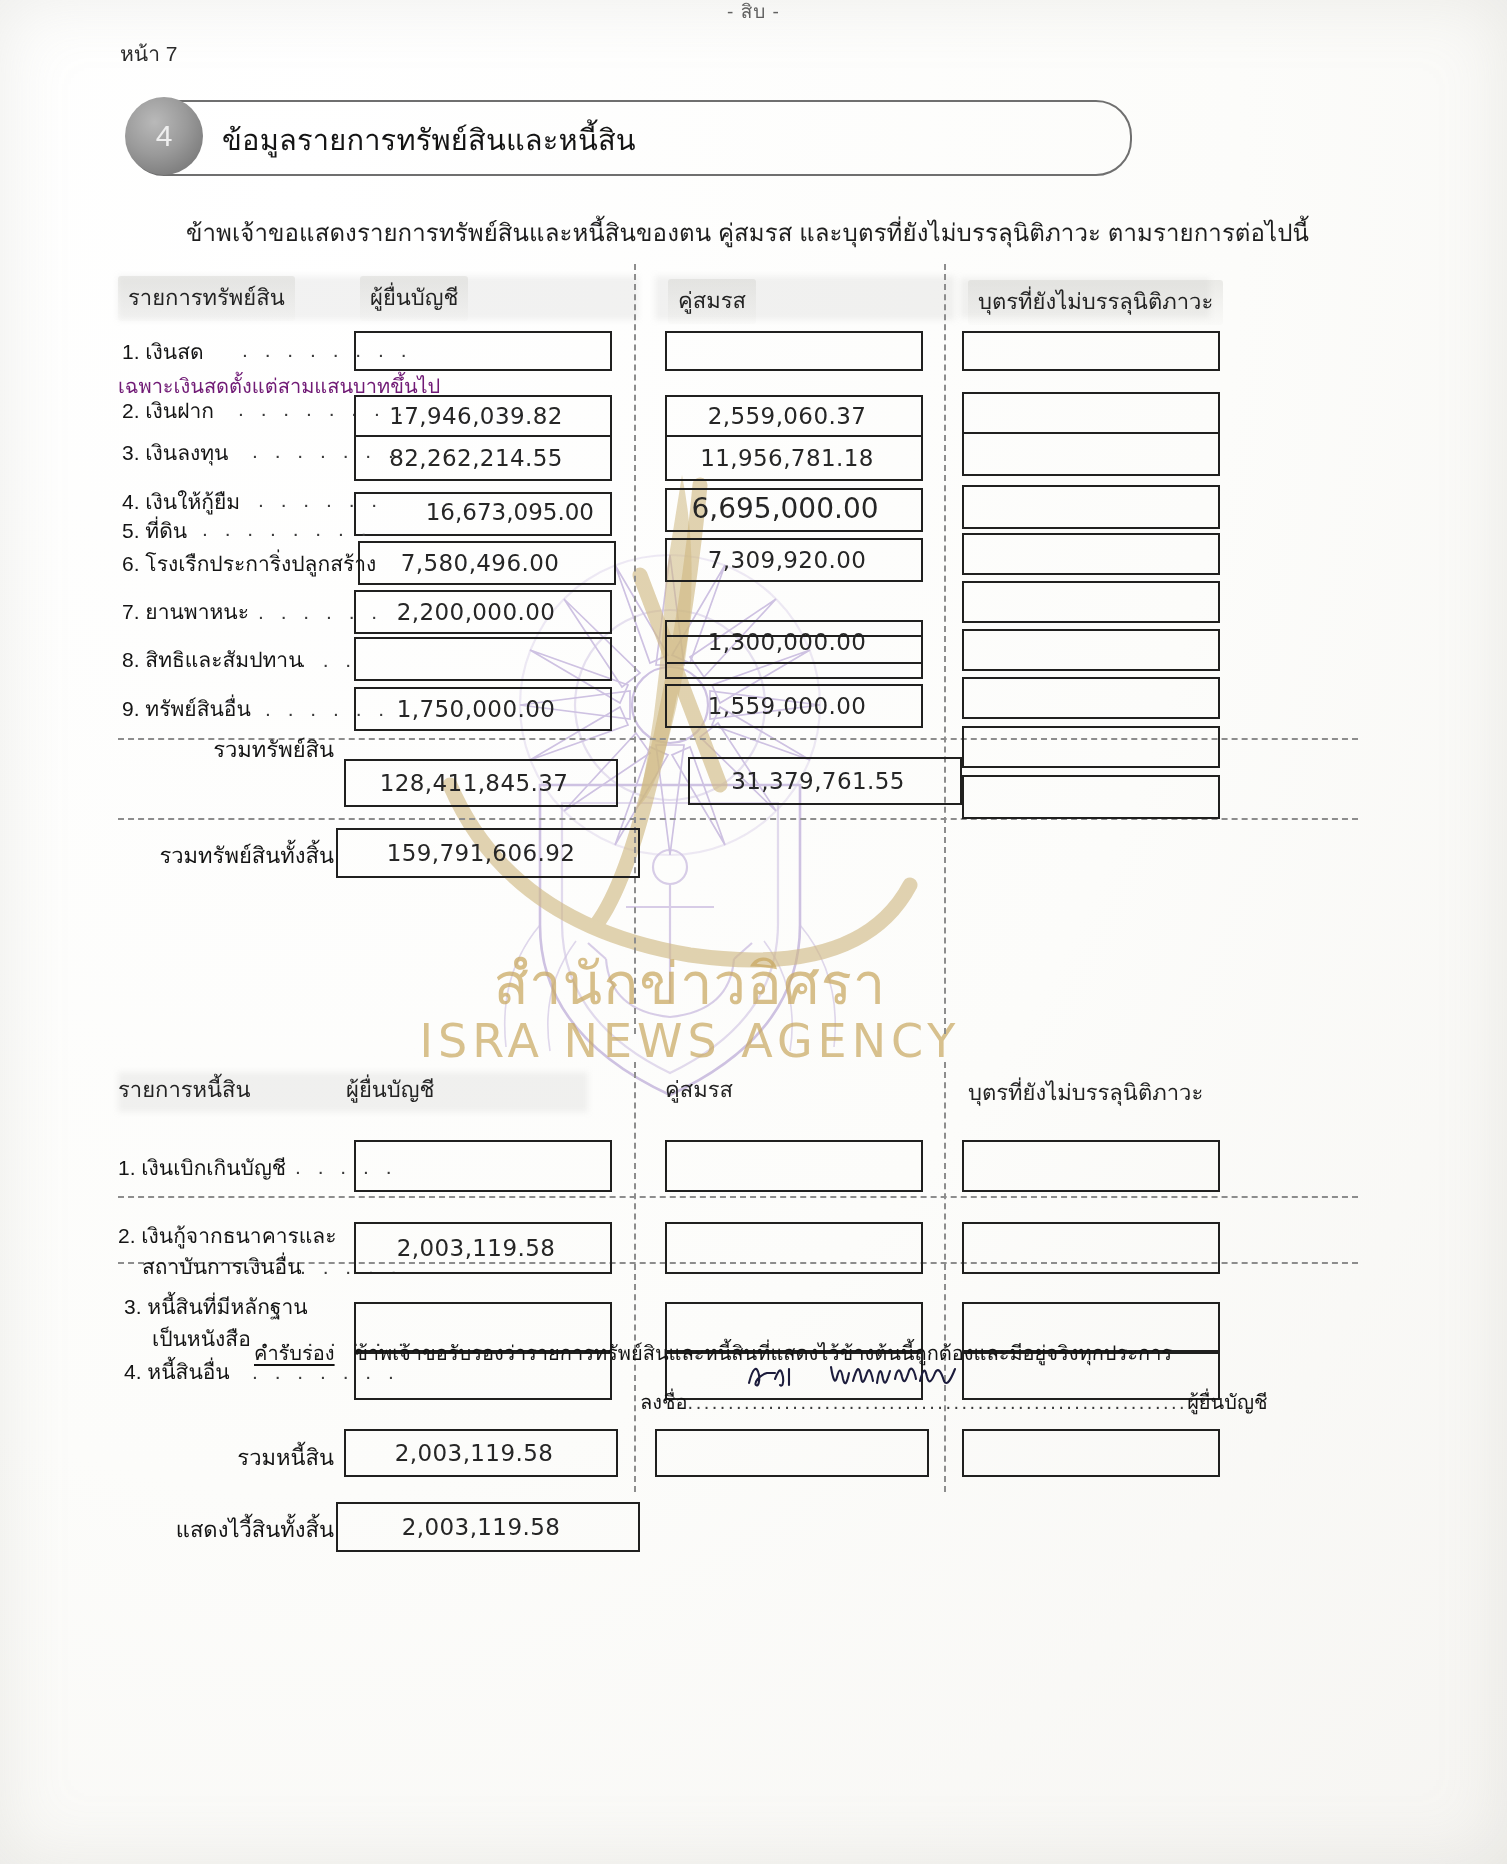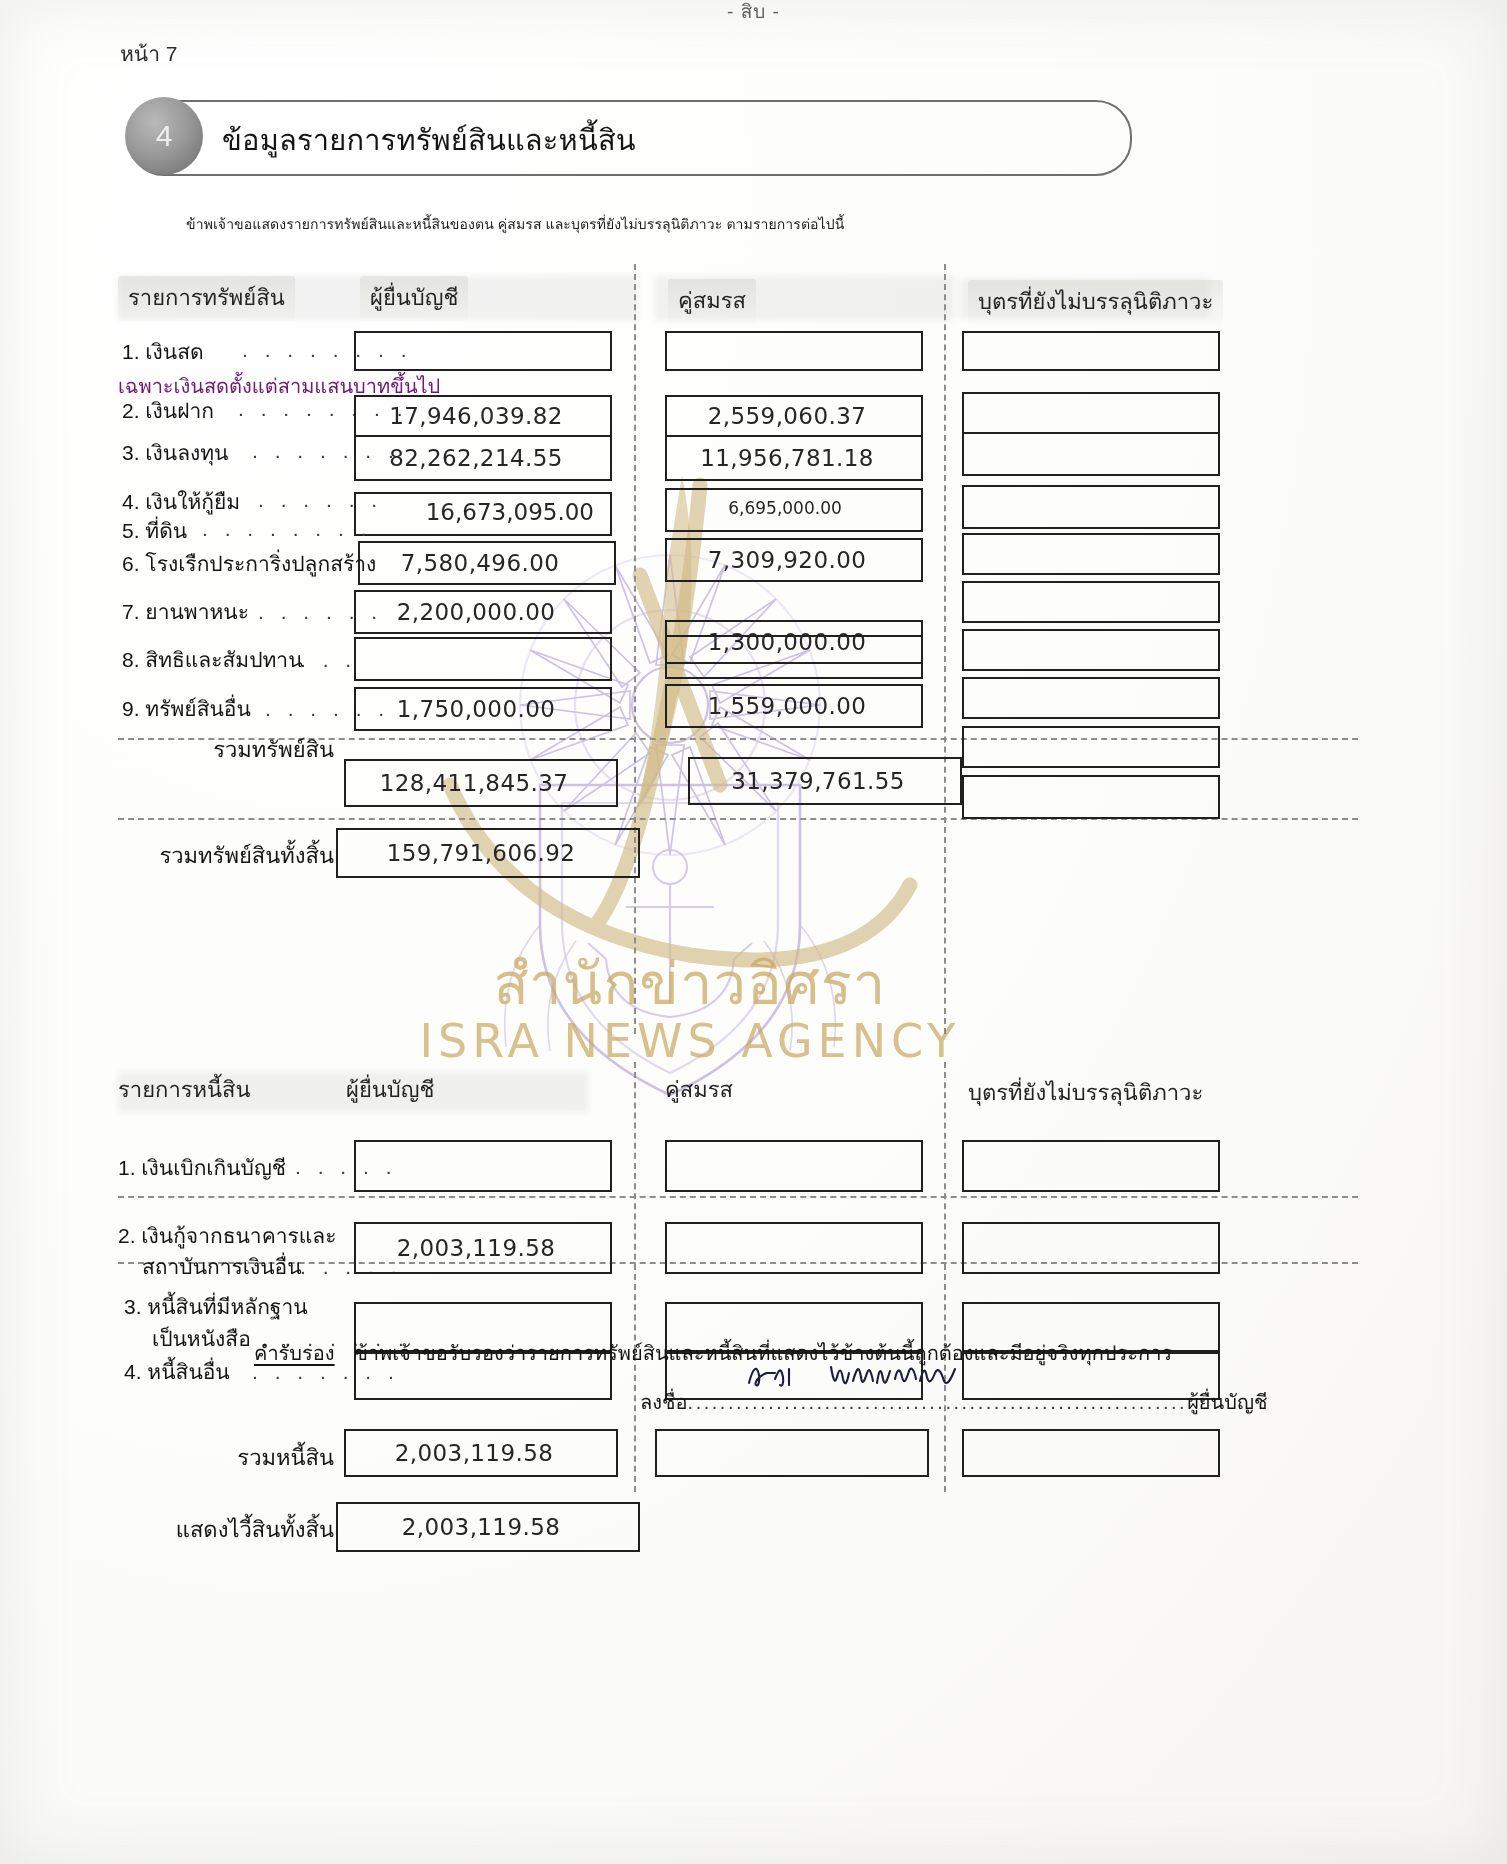--- a/index.html
+++ b/index.html
@@ -48,21 +48,21 @@
     background:radial-gradient(circle at 38% 32%, #b9b9b9 0%, #9a9a9a 45%, #808080 75%, #6e6e6e 100%);
     display:flex;align-items:center;justify-content:center;
     color:#efefef;font-size:30px;
   }
   .banner-title{
     position:absolute;left:222px;top:117px;
     font-size:29px;color:#141414;letter-spacing:.2px;
   }
   .intro{
     position:absolute;left:186px;top:213px;
-    font-size:14px;color:#1e1e1e;letter-spacing:.1px;white-space:nowrap;
+    font-size:24px;color:#1e1e1e;letter-spacing:.1px;white-space:nowrap;
   }
 
   
   .colhead{
     position:absolute;font-size:22px;color:#232323;
     background:linear-gradient(180deg,rgba(205,205,200,.38),rgba(232,232,228,.12));
     padding:4px 10px 6px 10px;border-radius:3px;
   }
   .colhead.plain{background:transparent;padding:0;}
 
@@ -277,21 +277,21 @@
 
 <div class="layer rowlabel" style="left:122px;top:514px;">
   <span>5.</span>
   <span>ที่ดิน</span>
 </div>
 <div class="layer dots" style="left:202px;top:517px;">. . . . . . . .</div>
 <div class="layer" style="left:354px;top:492px;width:254px;height:40px;z-index:6;">
   <span style="position:absolute;left:0;right:14px;top:50%;transform:translateY(-50%);text-align:right;font-size:23px;color:#262626;font-family:'DejaVu Sans',sans-serif;padding-left:33px;">16,673,095.00</span>
 </div>
 <div class="layer" style="left:665px;top:488px;width:254px;height:40px;z-index:6;">
-  <span style="position:absolute;left:0;right:14px;top:50%;transform:translateY(-50%);text-align:center;font-size:17px;color:#262626;font-family:'DejaVu Sans',sans-serif;">6,695,000.00</span>
+  <span style="position:absolute;left:0;right:14px;top:50%;transform:translateY(-50%);text-align:center;font-size:28px;color:#262626;font-family:'DejaVu Sans',sans-serif;">6,695,000.00</span>
 </div>
 <div class="layer box" style="left:962px;top:533px;width:254px;height:38px;">
     <span class="v"></span>
   </div>
 
 <div class="layer rowlabel" style="left:122px;top:547px;">
   <span>6.</span>
   <span>โรงเรืกประการิ่งปลูกสร้าง</span>
 </div>
 <div class="layer box" style="left:358px;top:541px;width:254px;height:40px;">

